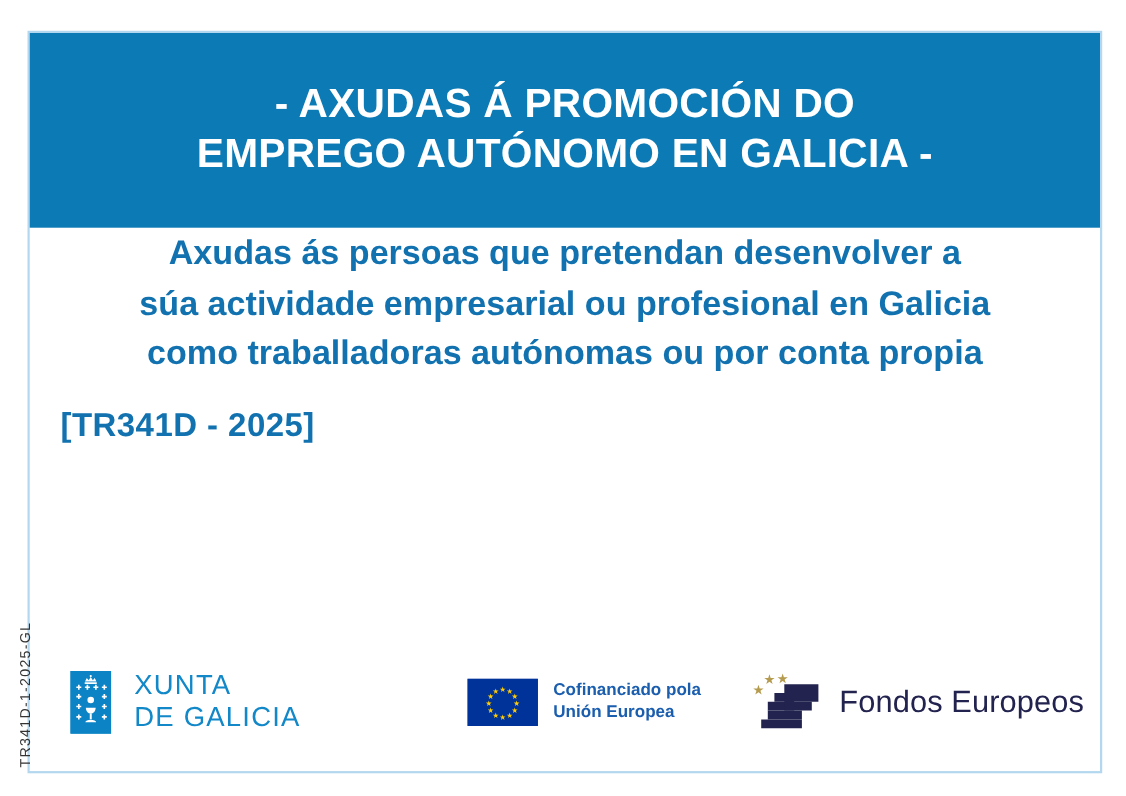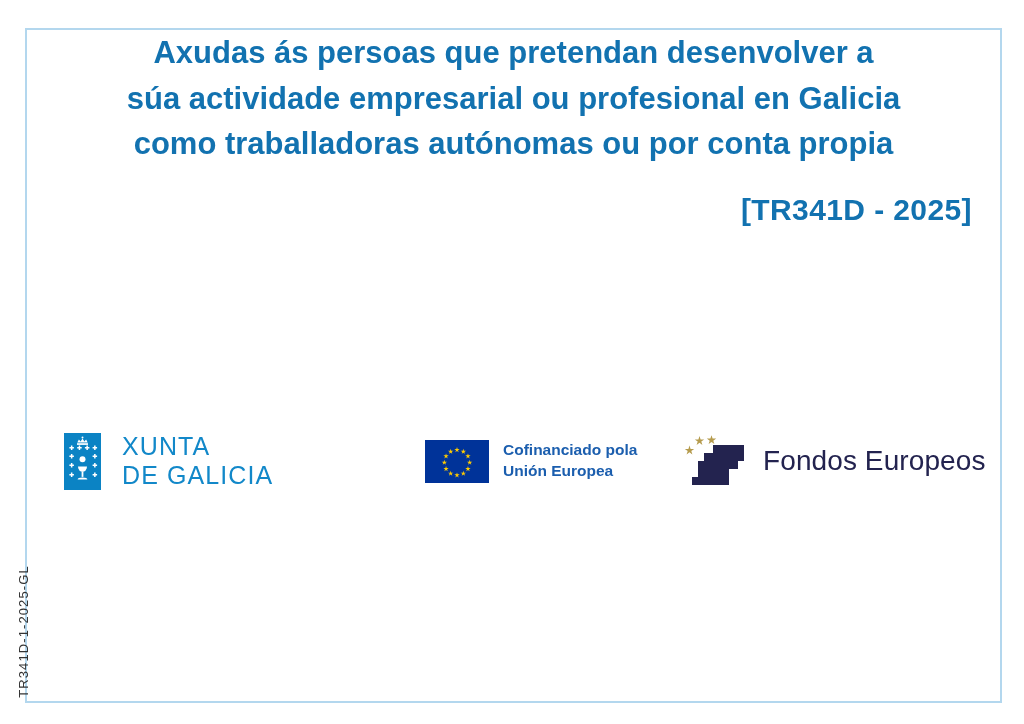--- a/index.html
+++ b/index.html
@@ -66,21 +66,21 @@
     text-align: center;
     white-space: pre-line;
   }
 
   #programme-code {
     margin: 0;
     padding-top: 26px;
     color: #1272b0;
     font-size: 30px;
     font-weight: bold;
-    text-align: right;
+    text-align: left;
     letter-spacing: 0.4px;
   }
 
   
   #logo-strip {
     position: absolute;
     left: 0;
     right: 0;
     top: 386px;
     height: 90px;
@@ -176,20 +176,24 @@
     font-size: 13px;
     letter-spacing: 1.1px;
     white-space: nowrap;
   }
 </style>
 </head>
 <body>
 
 <div id="poster-card">
 
+  <header id="header-band">
+    <h1 id="header-title">- AXUDAS Á PROMOCIÓN DO
+EMPREGO AUTÓNOMO EN GALICIA -</h1>
+  </header>
 
   <div id="poster-body">
 
     <p id="lead-paragraph">Axudas ás persoas que pretendan desenvolver a
 súa actividade empresarial ou profesional en Galicia
 como traballadoras autónomas ou por conta propia</p>
 
     <p id="programme-code">[TR341D - 2025]</p>
 
     <div id="logo-strip">

